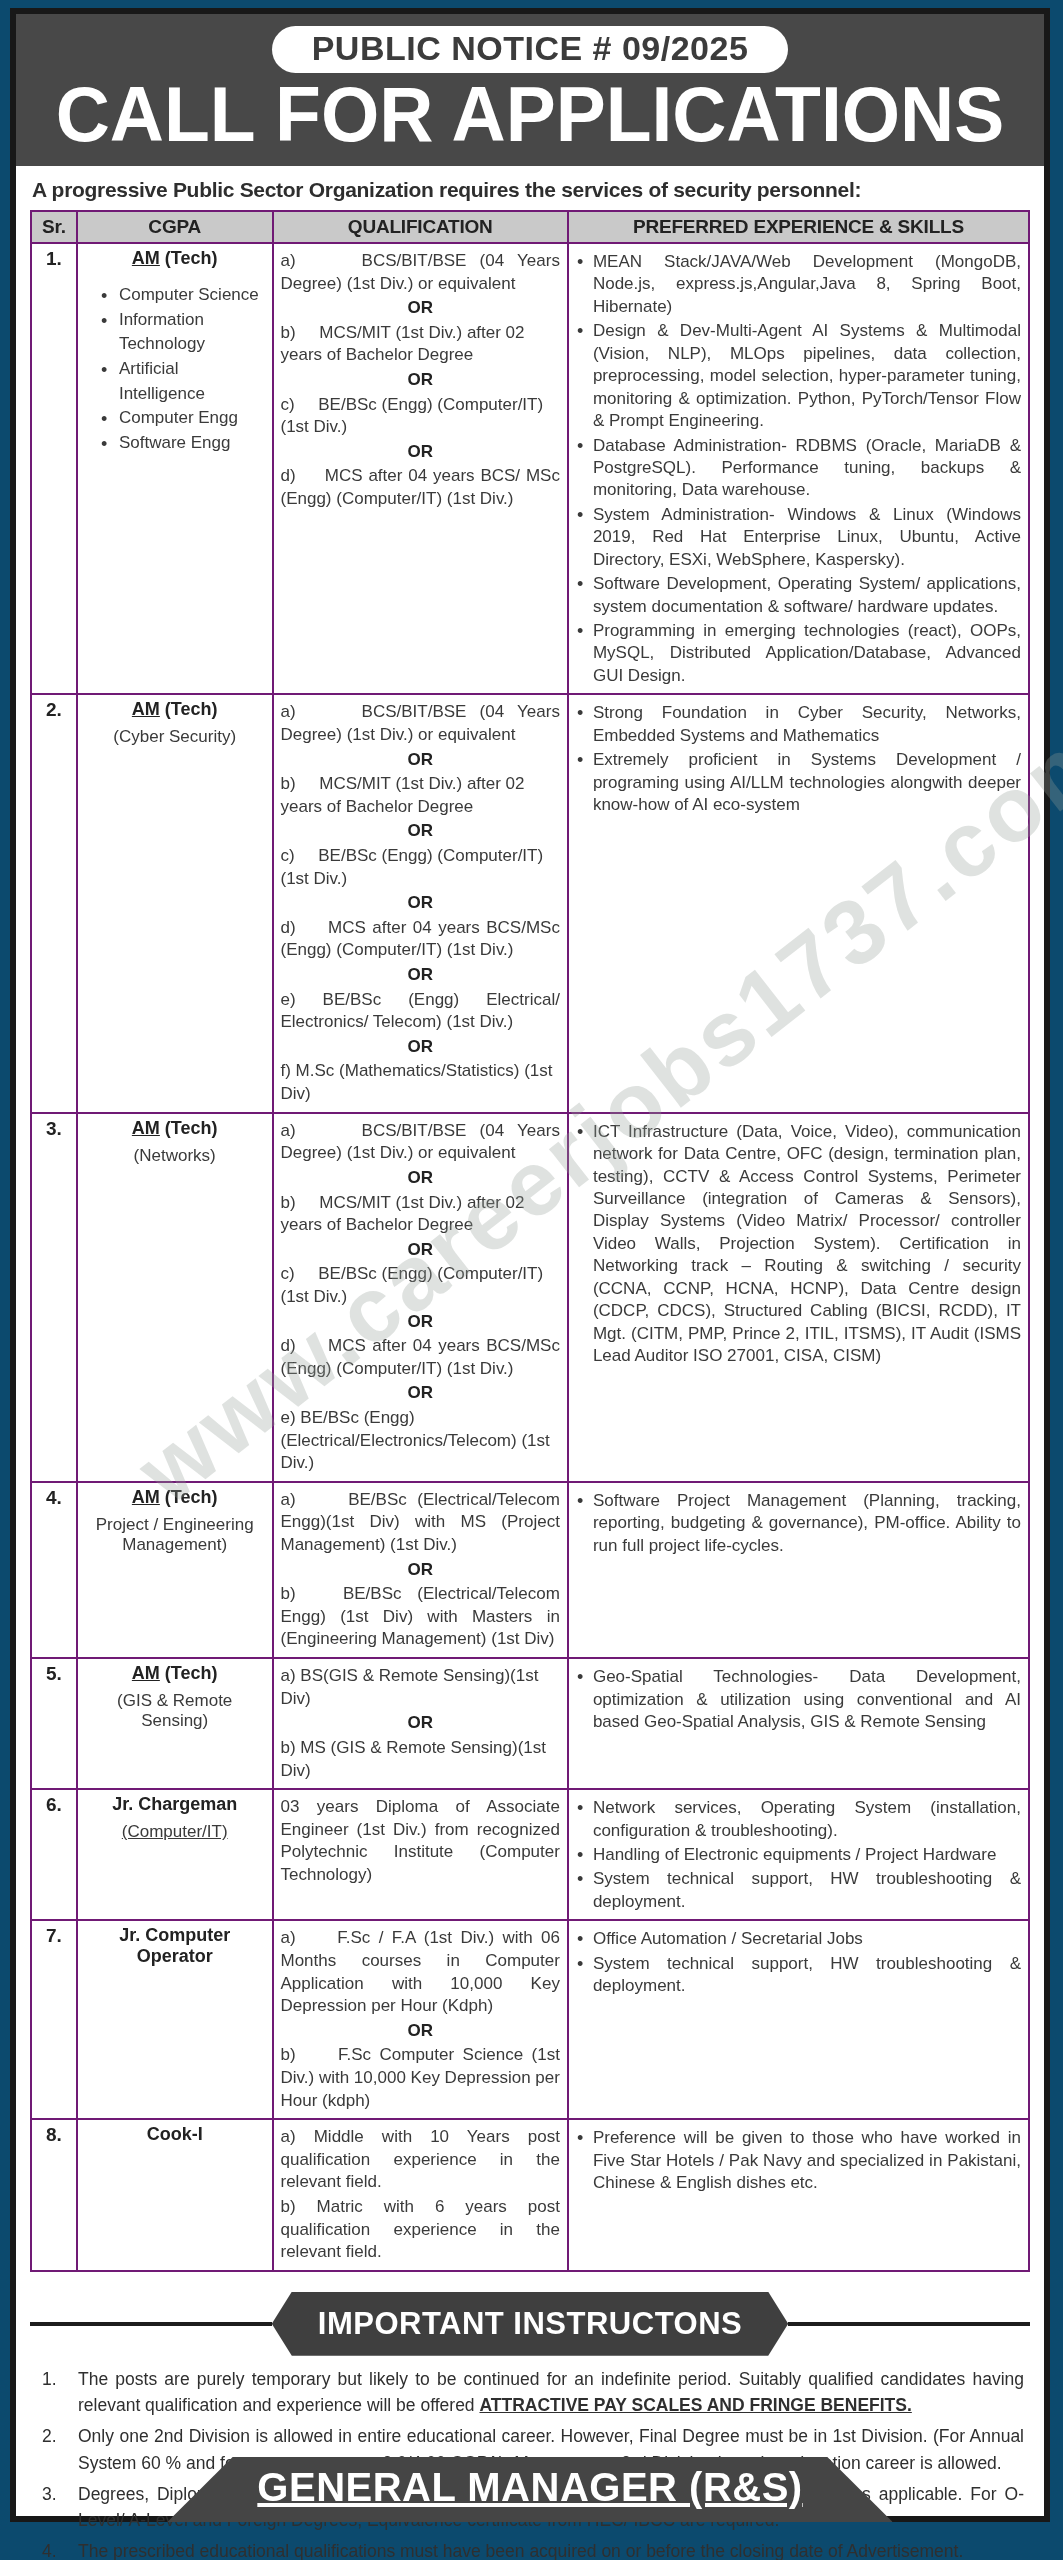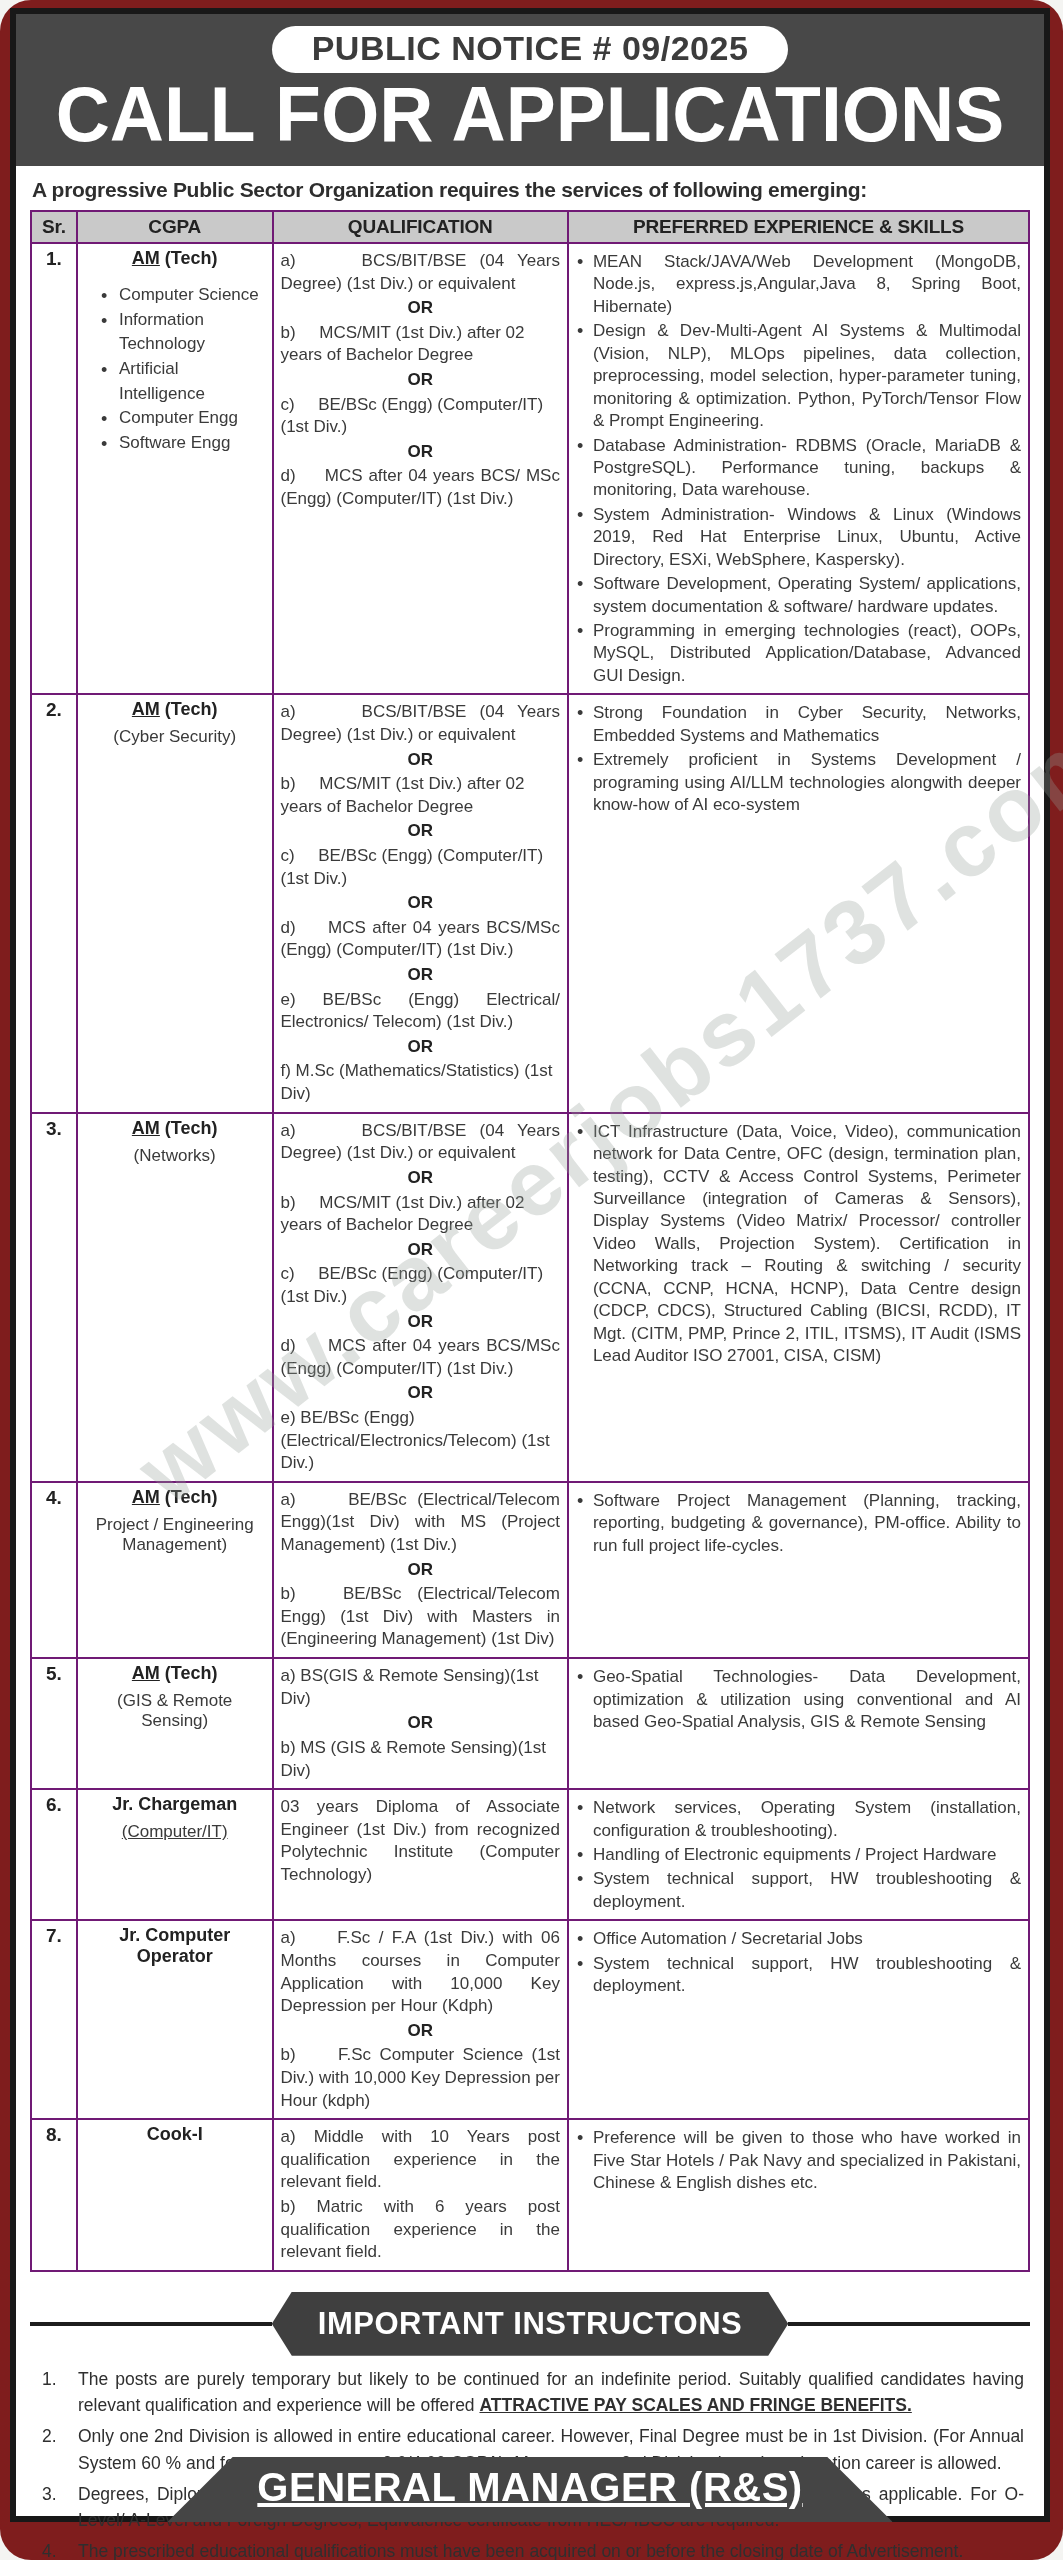--- a/index.html
+++ b/index.html
@@ -3,21 +3,21 @@
 <meta charset="utf-8">
 <style>
   html,body{margin:0;padding:0;}
   body{
     width:1063px;height:2560px;position:relative;
     background:#f4f4f2;
     font-family:"Liberation Sans", sans-serif;
     color:#333;
     -webkit-font-smoothing:antialiased;
   }
-  .page{position:absolute;inset:0;background:#7f1d1d;border-radius:31px;}
+  .page{position:absolute;inset:0;background:#0c4a6e;}
   .ad{
     position:absolute;left:10px;right:13px;top:8px;bottom:38px;
     border:6px solid #181818;background:#fff;overflow:visible;
   }
   
   .top-banner{background:#484848;padding:12px 0 14px;text-align:center;}
   .notice-pill{
     display:inline-block;background:#fff;color:#3c3c3c;
     border-radius:999px;padding:3px 40px 5px;
     font-size:34px;font-weight:bold;letter-spacing:.5px;
@@ -97,21 +97,21 @@
 <body>
 
 <div class="page">
   <div class="ad">
 
     <div class="top-banner">
       <div class="notice-pill">PUBLIC NOTICE # 09/2025</div>
       <div class="headline">CALL FOR APPLICATIONS</div>
     </div>
 
-    <div class="intro">A progressive Public Sector Organization requires the services of following emerging:</div>
+    <div class="intro">A progressive Public Sector Organization requires the services of security personnel:</div>
 
     <table class="jobs">
       <colgroup>
         <col class="c-sr">
           <col class="c-post">
           <col class="c-qual">
           <col class="c-exp">
       </colgroup>
       <thead>
         <tr>

